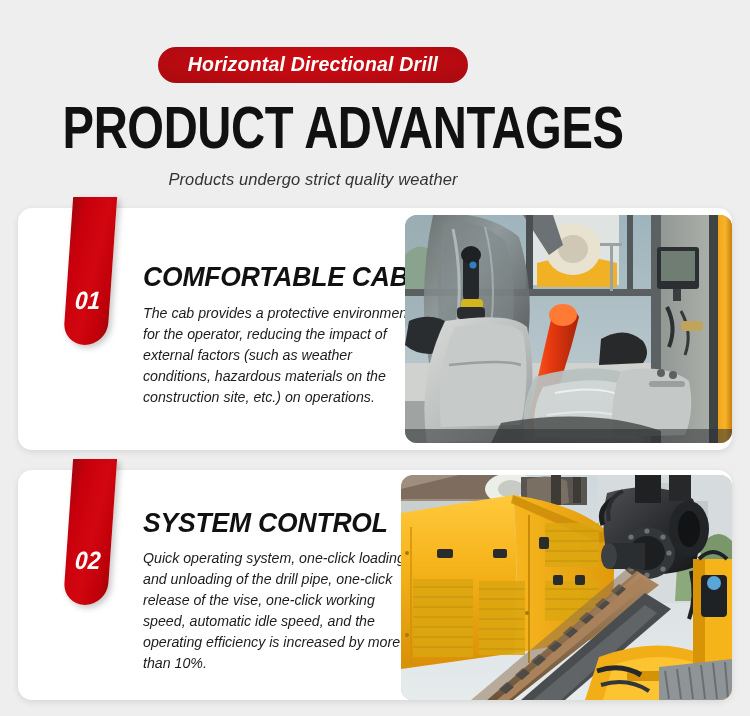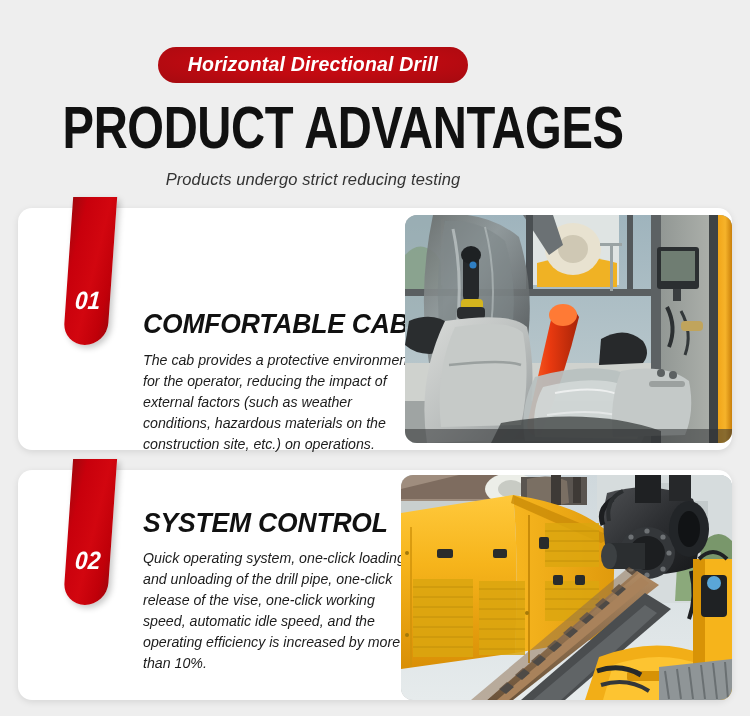--- a/index.html
+++ b/index.html
@@ -91,21 +91,21 @@
   .card-body {
     position: absolute;
     left: 125px;
     top: 0;
     width: 272px;
     height: 100%;
     display: flex;
     flex-direction: column;
     justify-content: center;
   }
-  #card-1 .card-body { padding-top: 12px; margin-top: 47px; }
+  #card-1 .card-body { padding-top: 12px; }
   #card-2 .card-body { padding-top: 12px; }
 
   .card-heading {
     font-size: 28.5px;
     font-weight: 900;
     font-style: italic;
     color: #111111;
     line-height: 1;
     letter-spacing: -0.2px;
     white-space: nowrap;
@@ -136,21 +136,21 @@
   .fine { shape-rendering: geometricPrecision; }
 </style>
 </head>
 <body>
 
 <div class="page">
 
   <div class="header">
     <div class="tag-pill">Horizontal Directional Drill</div>
     <div class="main-title">PRODUCT ADVANTAGES</div>
-    <div class="sub-title">Products undergo strict reducing testing</div>
+    <div class="sub-title">Products undergo strict quality weather</div>
   </div>
 
   <div class="card" id="card-1">
 
     <div class="ribbon">
       <div class="ribbon-num">01</div>
     </div>
 
     <div class="card-body">
       <div class="card-heading">COMFORTABLE CAB</div>

